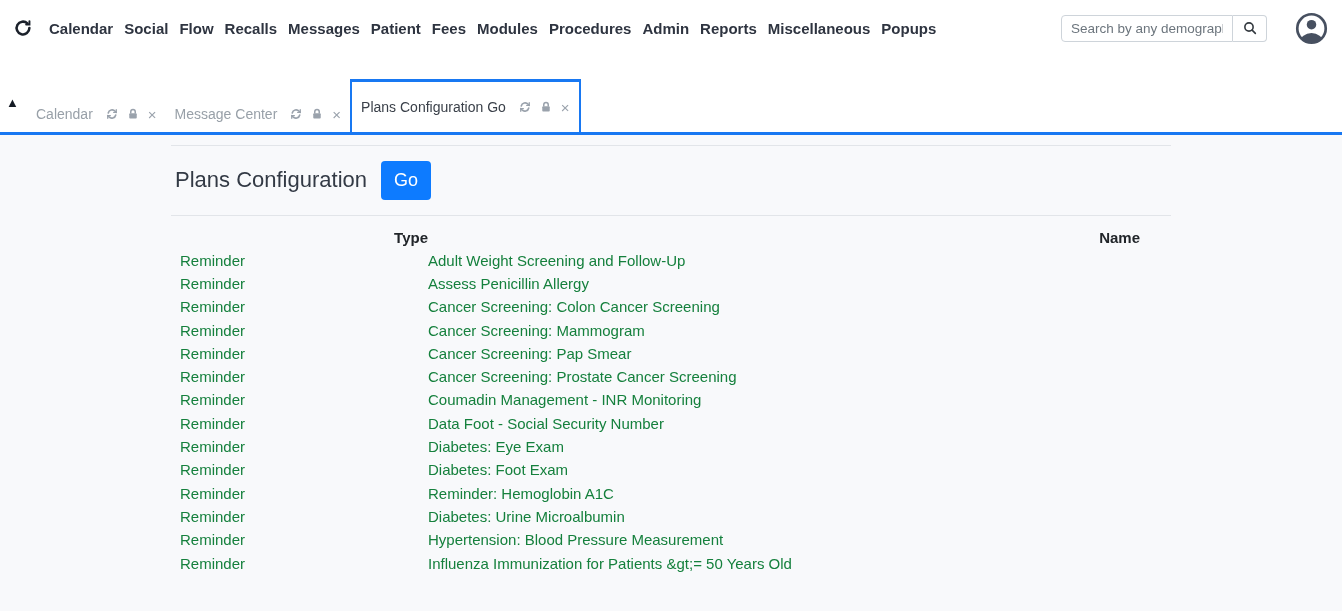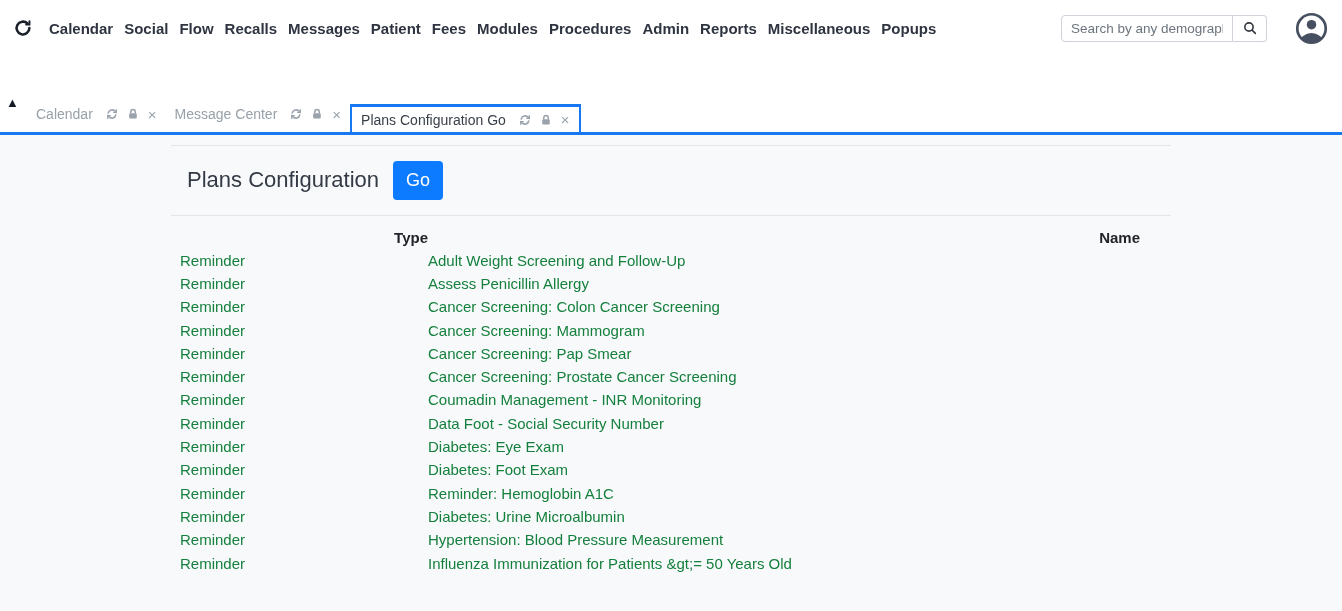--- a/index.html
+++ b/index.html
@@ -94,21 +94,21 @@
     cursor: pointer;
     background: transparent;
   }
   .tab .tab-label { margin-right: 4px; white-space: nowrap; }
   .tab.active {
     background: #fff;
     color: #3a4049;
     border: 2px solid #1878f2;
     border-top-width: 3px;
     border-bottom: none;
-    height: 28px;
+    height: 53px;
   }
   .tab-ic {
     width: 12px; height: 12px;
     color: #9aa2ac;
     display: inline-flex;
     cursor: pointer;
   }
   .tab-close {
     font-size: 15px;
     color: #9aa2ac;
@@ -124,21 +124,21 @@
   }
   hr.rule {
     border: 0;
     border-top: 1px solid #e2e5e9;
     margin: 0;
   }
   .section-head {
     display: flex;
     align-items: center;
     gap: 14px;
-    margin: 15px 16px;
+    margin: 15px 4px;
   }
   .section-title {
     font-size: 22px;
     font-weight: 500;
     color: #333a45;
   }
   .btn-primary {
     background: #0d7bff;
     color: #ffffff;
     border: none;

